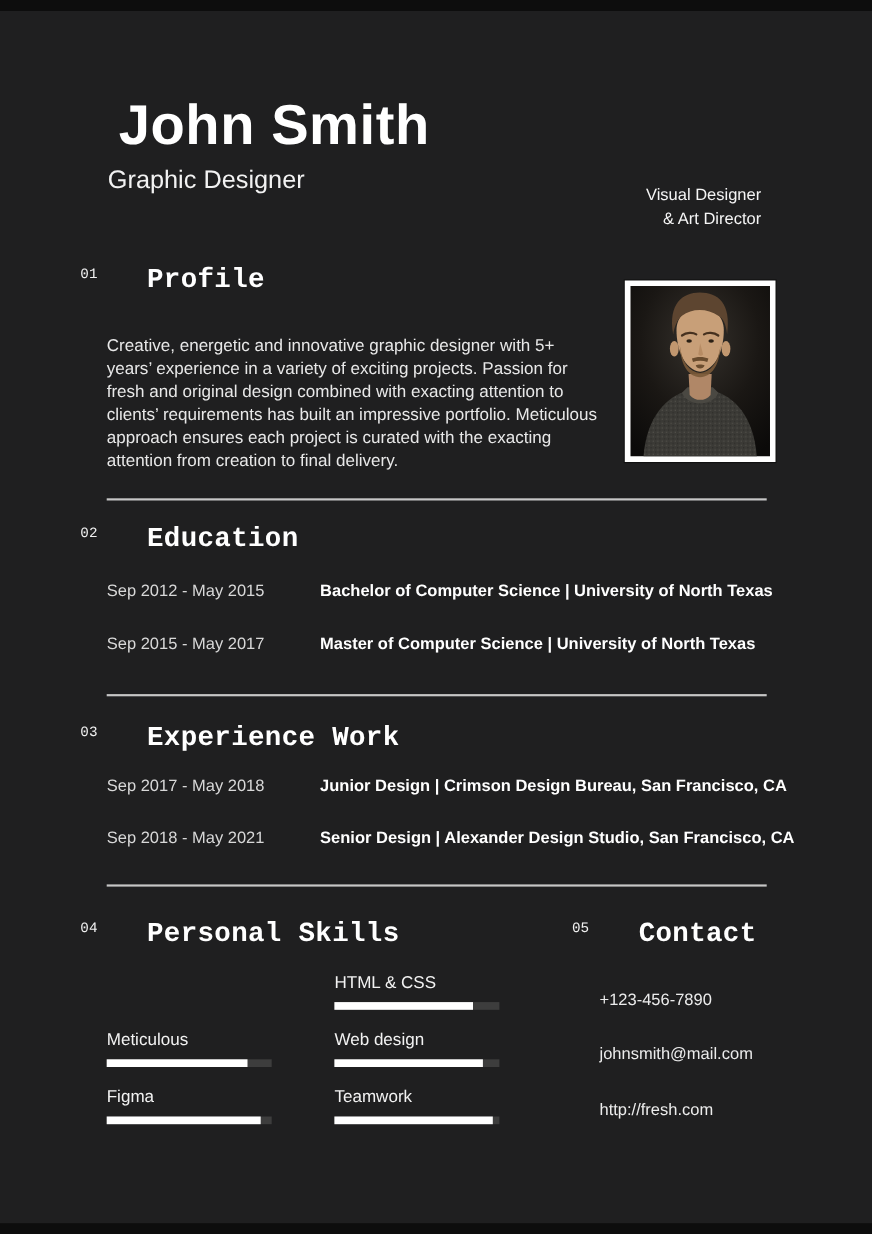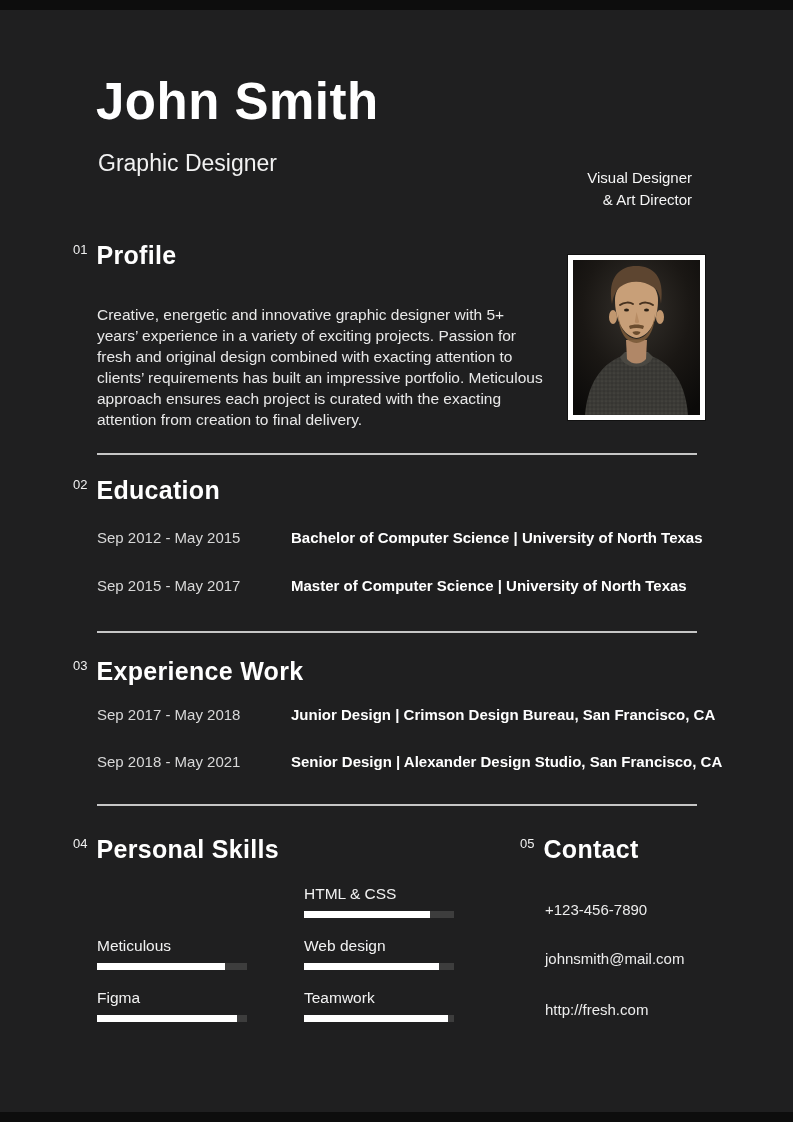--- a/index.html
+++ b/index.html
@@ -3,28 +3,28 @@
 <meta charset="utf-8">
 <style>
   html,body{margin:0;padding:0;background:#2a2a2a;}
   .page{position:relative;width:793px;height:1122px;background:#1f1f20;overflow:hidden;
         font-family:"Liberation Sans", sans-serif;}
   .edge-bar{position:absolute;left:0;width:100%;height:10px;background:#0d0d0d;}
   .edge-top{top:0;}
   .edge-bottom{bottom:0;}
 
   .name{position:absolute;left:96px;top:74px;font-size:51px;font-weight:800;
-        letter-spacing:.5px;color:#ffffff;margin:0;line-height:1.1;}
+        letter-spacing:.5px;color:#ffffff;margin:12px;line-height:1.1;}
   .role{position:absolute;left:98px;top:150px;font-size:23px;font-weight:400;color:#f2f2f2;}
   .tagline{position:absolute;right:101px;top:167px;text-align:right;font-size:15px;
            line-height:21.5px;color:#f5f5f5;}
 
-  .sec-head{position:absolute;display:flex;align-items:flex-start;gap:9px;color:#fff;}
+  .sec-head{position:absolute;display:flex;align-items:flex-start;gap:9px;color:#fff;font-family:Liberation Mono, monospace;}
   .sec-num{font-size:13px;color:#f0f0f0;padding-top:1px;font-weight:400;}
-  .sec-title{font-size:25px;font-weight:700;letter-spacing:.3px;line-height:1.15;}
+  .sec-title{font-size:25px;font-weight:700;letter-spacing:.3px;line-height:1.15;margin-left:36px;}
 
   .profile-text{position:absolute;left:97px;top:288px;width:452px;font-size:15.5px;
                 line-height:21px;color:#e8e8e8;}
 
   .photo-frame{position:absolute;left:568px;top:255px;width:127px;height:155px;
                background:#ffffff;padding:5px;box-shadow:0 0 0 1px #111;}
   .photo-frame svg{display:block;width:127px;height:155px;}
 
   .divider{position:absolute;left:97px;width:600px;height:2px;background:#c6c6c6;}
 

